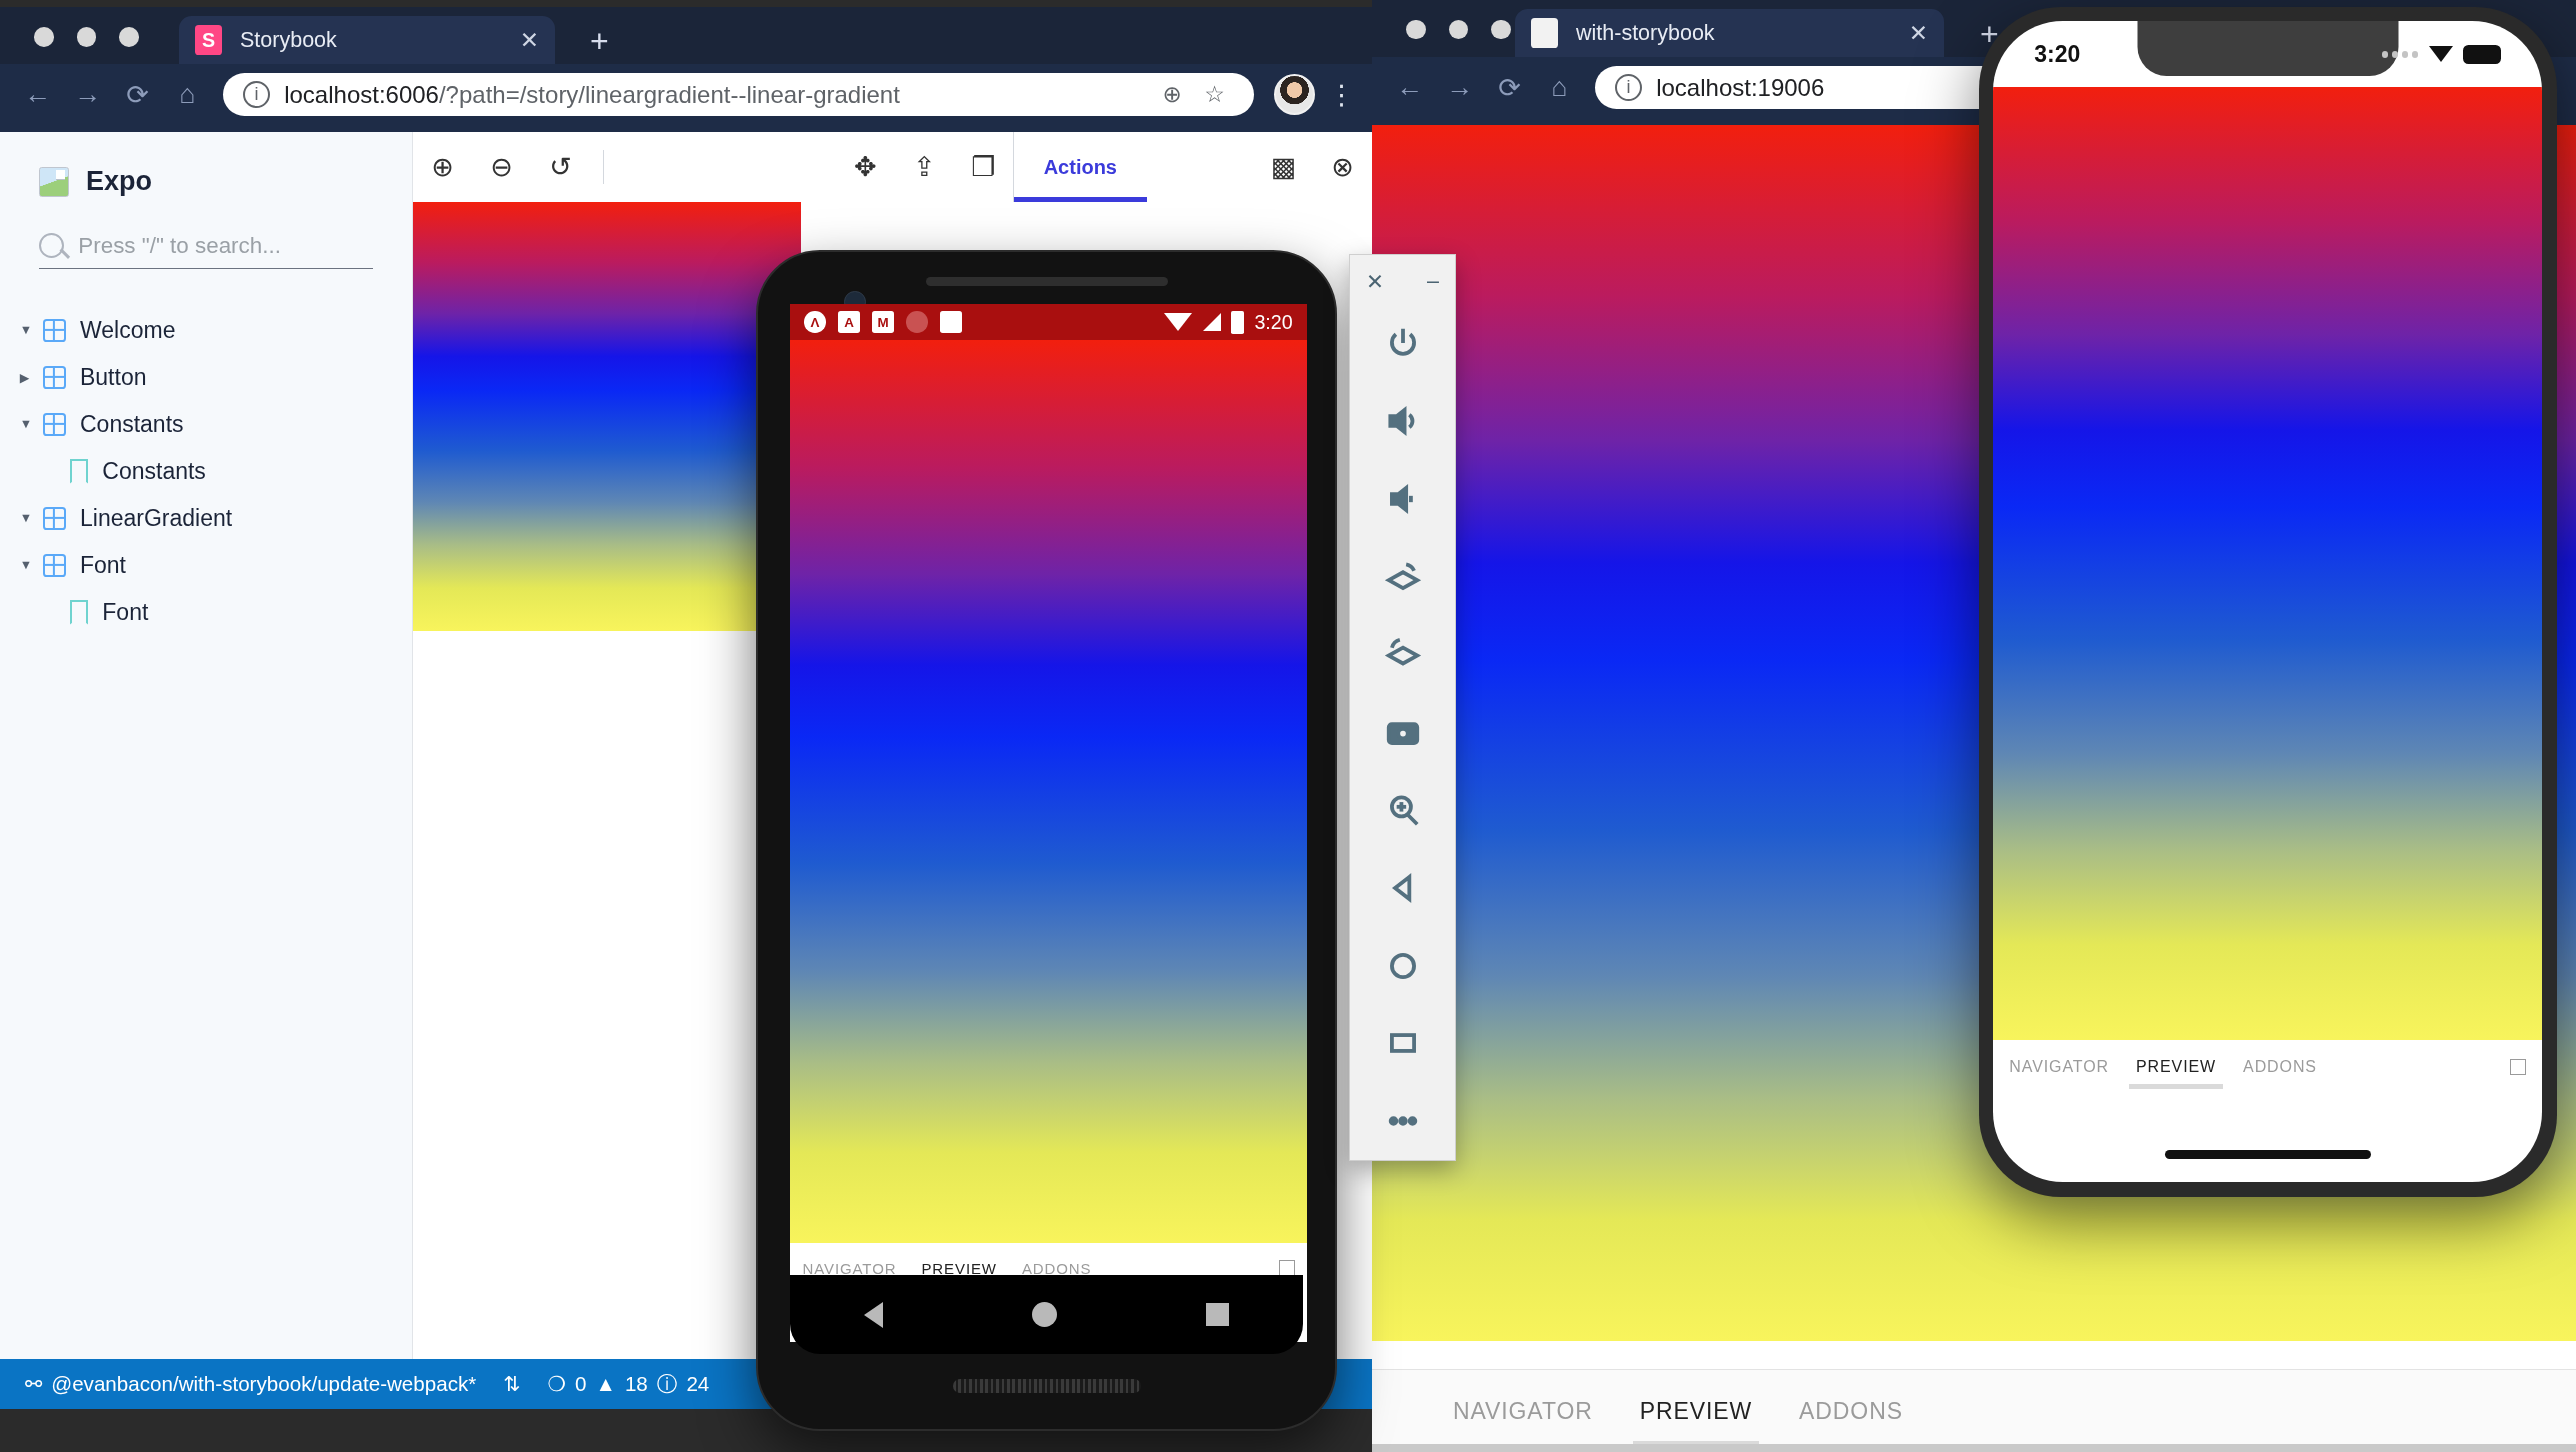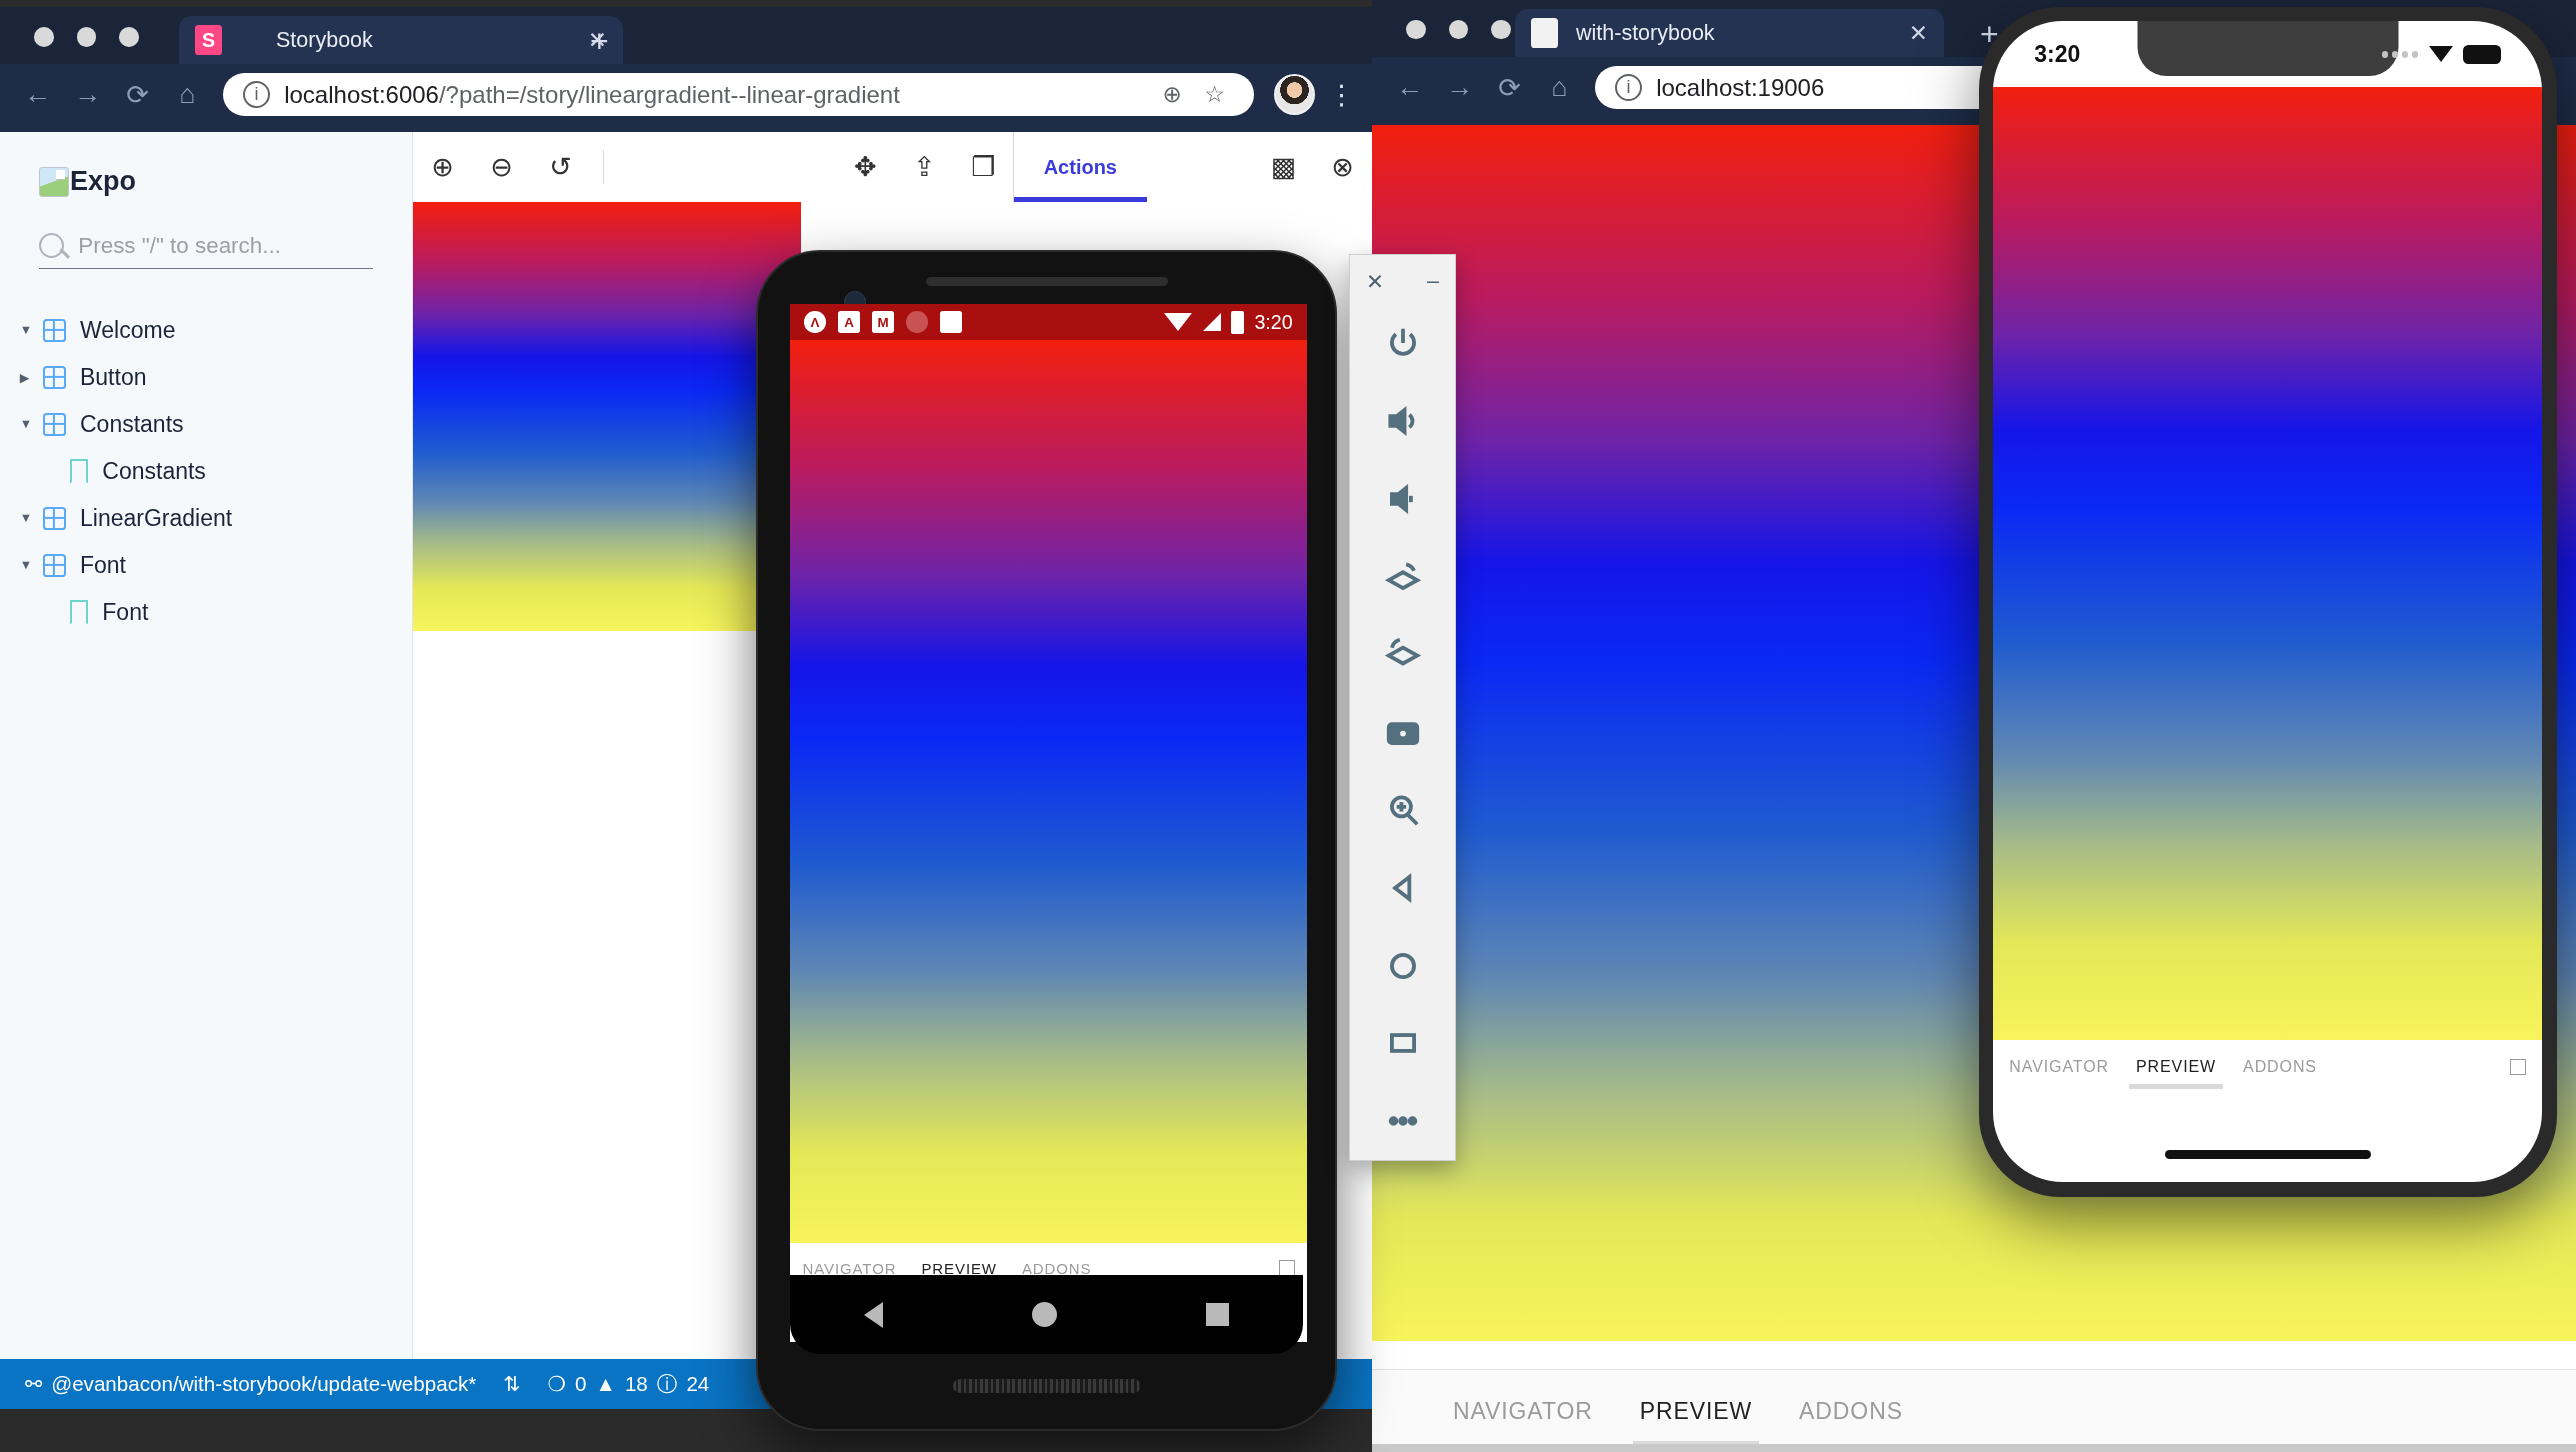--- a/index.html
+++ b/index.html
@@ -34,31 +34,31 @@
   .url-txt .dim{ color:#5f6368; }
   .url-act{ display:flex; align-items:center; gap:3.6px; margin-left:auto; flex:none;}
   .url-act span{ color:#5f6368; font-size:23px; width:39px; text-align:center; }
   .avatar{ width:41px;height:41px;border-radius:50%; margin:0 9px; flex:none;
      background:radial-gradient(circle at 50% 38%, #f0c9a8 0 26%, #2c2420 27% 48%, #e7e7e7 49%);
      border:2.7px solid #f1f1f1; }
   .kebab{ color:#dfe4ee; font-size:27px; width:36px; text-align:center; line-height:.6;}
 
   
   #win1{ left:0; top:7.2px; width:1372px; height:1402px; }
-  #win1 .tab{ left:179px; width:444px;gap:36px; }
+  #win1 .tab{ left:179px; width:376px; }
   #win1 .tab-plus{ left:590px; }
   .sb-body{ position:absolute; left:0; top:125px; right:0; bottom:50px; background:#f6f9fc; display:flex;}
 
   .sb-side{ width:413px; background:#f6f9fc; border-right:0.9px solid #e1e4e8; padding:19.7px 0 0 0; position:relative;}
   .sb-brand{ display:flex; align-items:center; padding:14.3px 39px 5.4px 39px; }
   .broken-img{ width:30px;height:30px; border:0.9px solid #c0c6cf; border-radius:2.7px;
      background:linear-gradient(160deg,#cfe6f7 0 48%,#9ccf7b 49% 100%); position:relative; flex:none;}
   .broken-img::before{content:"";position:absolute;right:2.7px;top:2.7px;width:9px;height:9px;
      background:#fff;border-bottom:1.8px solid #b9c0ca;}
-  .brand-name{ font-size:27px; font-weight:bold; color:#1b2438; margin-left:1px; }
+  .brand-name{ font-size:27px; font-weight:bold; color:#1b2438; margin-left:17px; }
   .sb-search{ margin:30px 39px 0 39px; border-bottom:1.8px solid #6b7280; display:flex;
               align-items:center; padding-bottom:9px; }
   .mag{ width:25px;height:25px;border:2.7px solid #aeb4be;border-radius:50%;position:relative;flex:none;}
   .mag::after{content:"";position:absolute;width:11.6px;height:2.7px;background:#aeb4be;
      right:-9px;bottom:0.9px;transform:rotate(45deg);}
   .sb-search input{ border:0;background:transparent;outline:none;font-size:22.4px;color:#333;
      margin-left:14.3px; width:100%; font-family:inherit;}
   .sb-search input::placeholder{ color:#9aa0a6; }
   .sb-tree{ margin-top:38px; }
   .tnode{ display:flex; align-items:center; height:47px; padding-left:19.7px; cursor:pointer;}

